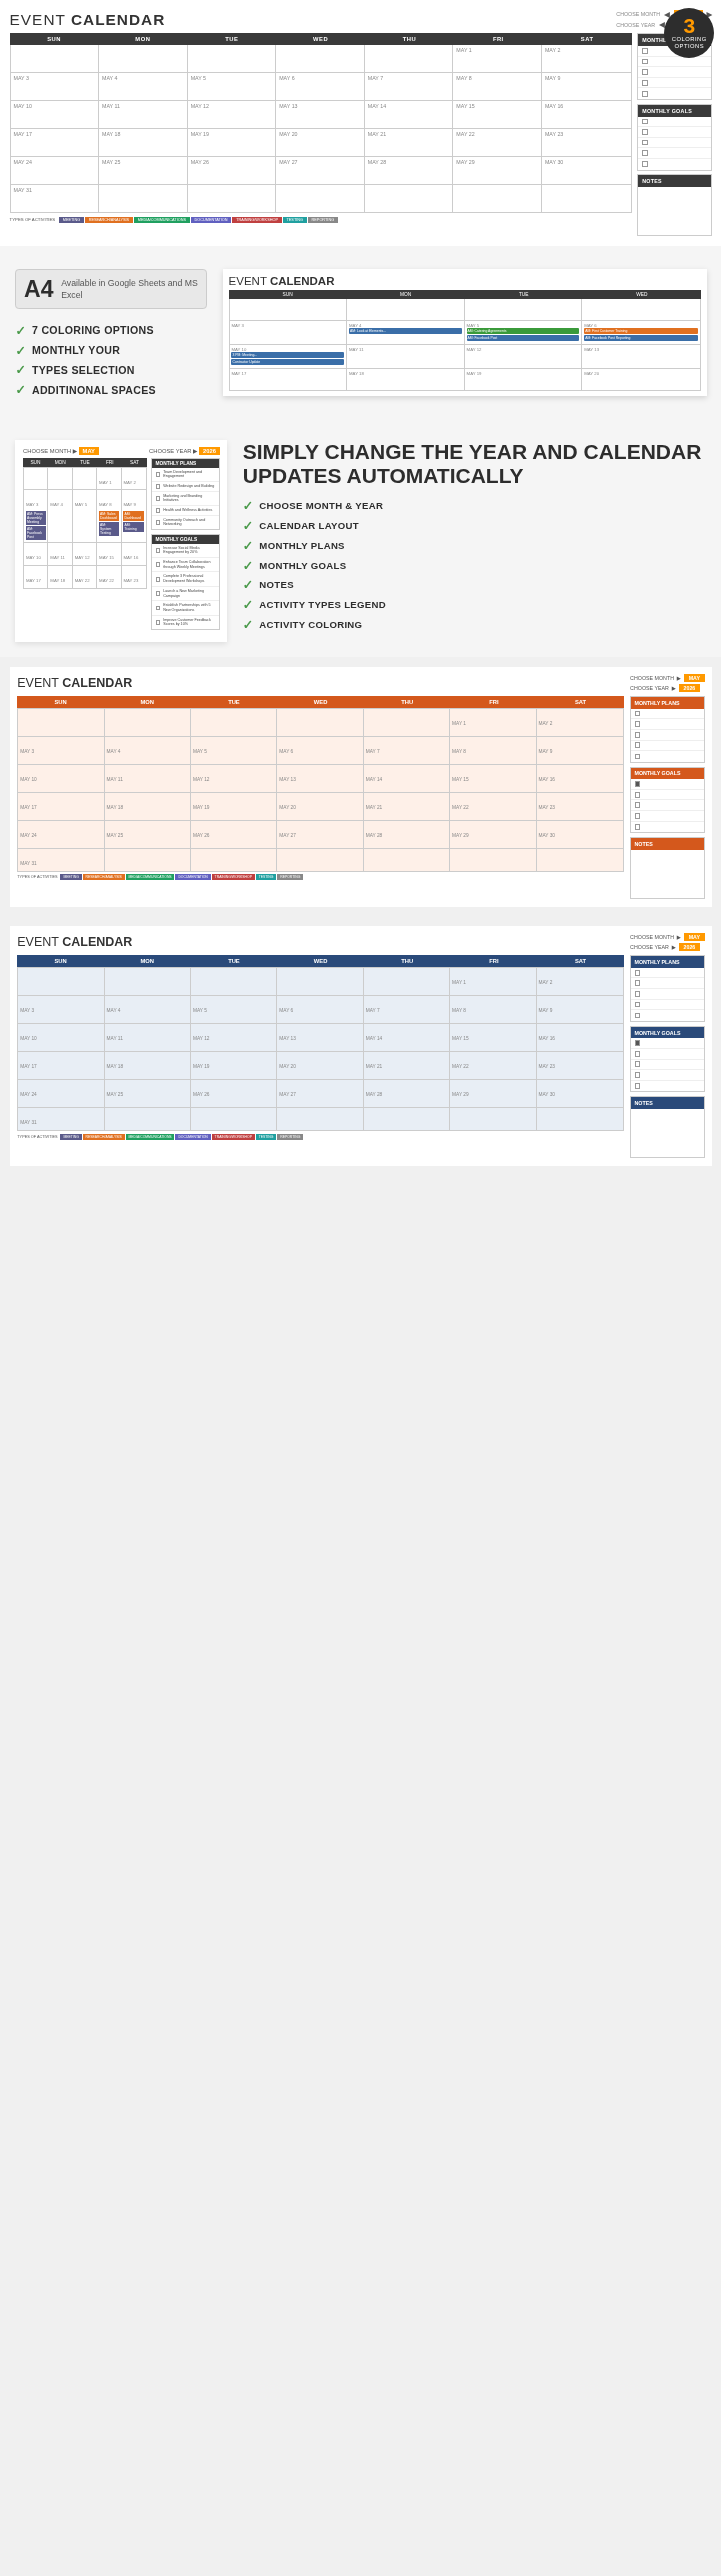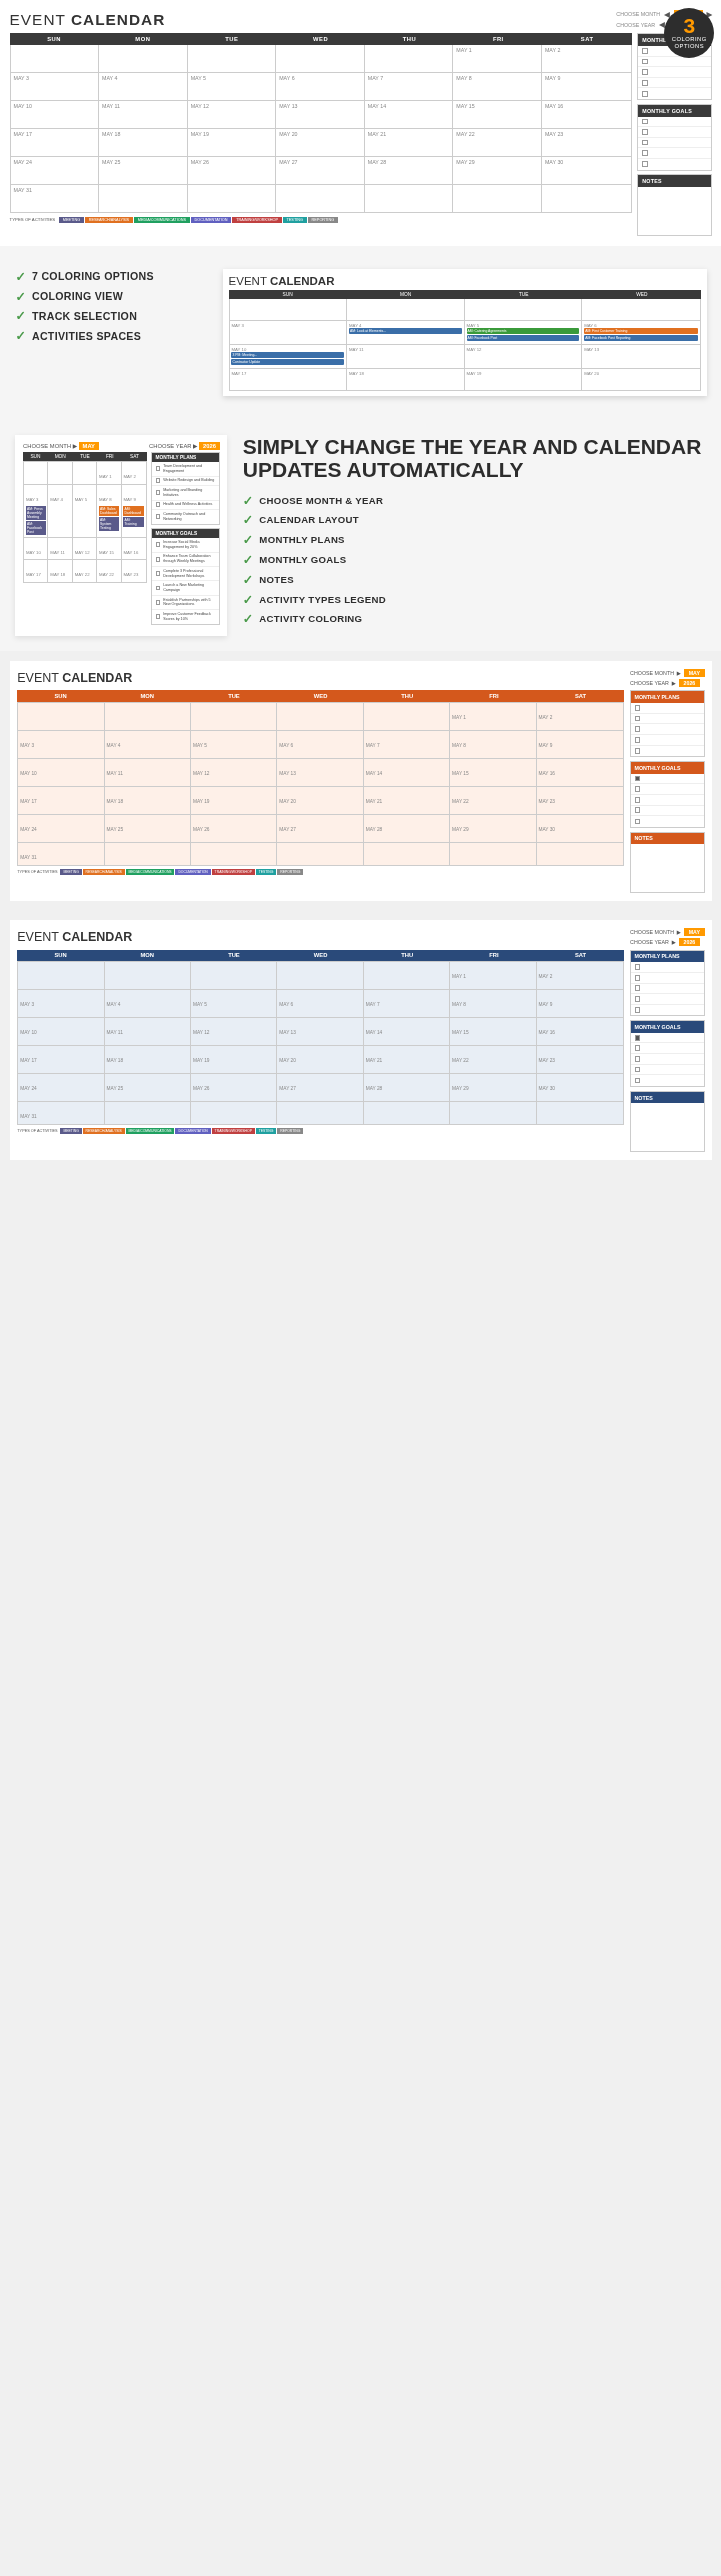--- a/index.html
+++ b/index.html
@@ -638,37 +638,42 @@
         <div class="sidebar-title sidebar-notes-title">NOTES</div>
         <div style="min-height:48px; padding:3.8px;"></div>
       </div>
     </div>
   </div>
 </div>
 
 <div class="section-features">
   <div class="features-left">
 
+    <div class="a4-badge">
+      <span class="a4-letter">A4</span>
+      <span class="a4-text">Available in Google Sheets
+and MS Excel</span>
+    </div>
 
     <ul class="feature-list">
       <li>
           <span class="check-icon">✓</span>
           <span>7 COLORING OPTIONS</span>
         </li>
       <li>
           <span class="check-icon">✓</span>
-          <span>COLORING VIEW</span>
+          <span>MONTHLY YOUR</span>
         </li>
       <li>
           <span class="check-icon">✓</span>
-          <span>TRACK SELECTION</span>
+          <span>TYPES SELECTION</span>
         </li>
       <li>
           <span class="check-icon">✓</span>
-          <span>ACTIVITIES SPACES</span>
+          <span>ADDITINONAL SPACES</span>
         </li>
     </ul>
   </div>
 
   <div class="features-right">
     <div class="mini-cal-preview">
       <div class="mini-cal-header">
         <div class="mini-cal-title">EVENT <strong>CALENDAR</strong></div>
       </div>
       <div class="mini-day-headers">

